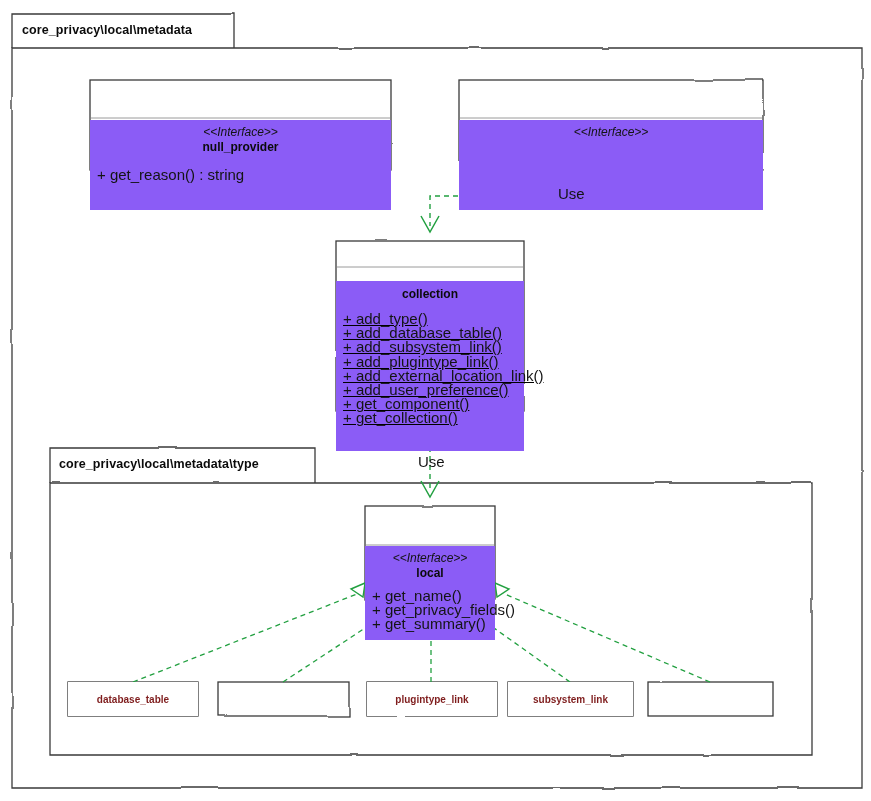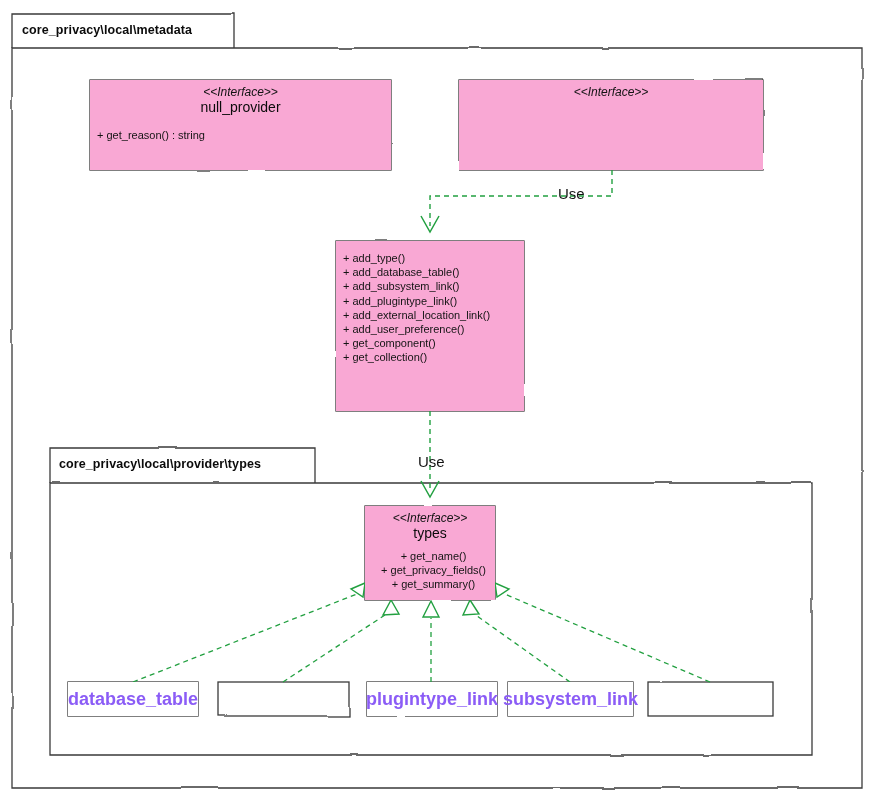--- a/index.html
+++ b/index.html
@@ -32,53 +32,54 @@
     position: absolute;
     font-weight: bold;
     font-size: 12.5px;
     color: #0b0b0b;
     white-space: nowrap;
     letter-spacing: 0.1px;
   }
   
   .cls {
     position: absolute;
-    background: #f9a8d4;
+    background: #8b5cf6;
     box-sizing: border-box;
+    margin-top: 40px;
   }
   .cls-head {
     text-align: center;
     padding-top: 5px;
     line-height: 15px;
   }
   .stereo {
     font-style: italic;
     font-size: 12px;
     color: #131313;
     display: block;
   }
   .cls-title {
-    font-weight: normal;
-    font-size: 14px;
+    font-weight: bold;
+    font-size: 12px;
     color: #0b0b0b;
     display: block;
   }
   .cls-members {
     padding: 4px 0 0 7px;
   }
   .member {
-    font-size: 11px;
+    font-size: 15px;
     color: #141414;
     line-height: 14.2px;
     white-space: nowrap;
   }
   .leaf-title {
     font-weight: bold;
-    font-size: 18px;
-    color: #8b5cf6;
+    font-size: 10px;
+    color: #7f1d1d;
     text-align: right;
     white-space: nowrap;
   }
   .leaf-box {
     position: absolute;
     background: #ffffff;
     display: flex;
     align-items: center;
     justify-content: center;
     box-sizing: border-box;
@@ -158,57 +159,60 @@
     <g fill="#ffffff" stroke="#22a040" stroke-width="1.4">
       <polygon points="365,583 351,589 363,597"></polygon>
       <polygon points="391,600 383,615 399,614"></polygon>
       <polygon points="431,601 423,617 439,617"></polygon>
       <polygon points="470,600 463,615 479,614"></polygon>
       <polygon points="495,583 497,597 509,589"></polygon>
     </g>
   </svg>
 
   <div class="pkg-tab-label" style="left:22px; top:23px;">core_privacy\local\metadata</div>
-  <div class="pkg-tab-label" style="left:59px; top:457px;">core_privacy\local\provider\types</div>
+  <div class="pkg-tab-label" style="left:59px; top:457px;">core_privacy\local\metadata\type</div>
 
   <div class="cls" style="left:90px; top:80px; width:301px; height:90px;">
     <div class="cls-head">
       <span class="stereo">&lt;&lt;Interface&gt;&gt;</span>
       <span class="cls-title">null_provider</span>
     </div>
     <div class="cls-members" style="margin-top:9px;">
       <div class="member">+ get_reason() : string</div>
     </div>
   </div>
 
   <div class="cls" style="left:459px; top:80px; width:304px; height:90px;">
     <div class="cls-head">
       <span class="stereo">&lt;&lt;Interface&gt;&gt;</span>
     </div>
   </div>
 
   <div class="cls" style="left:336px; top:241px; width:188px; height:170px;">
-    <div class="cls-members" style="margin-top:6px;">
+    <div class="cls-head" style="padding-top:6px;">
+      <span class="cls-title">collection</span>
+    </div>
+    <div class="cls-members" style="margin-top:6px;text-decoration:underline;">
       <div class="member">+ add_type()</div>
       <div class="member">+ add_database_table()</div>
       <div class="member">+ add_subsystem_link()</div>
       <div class="member">+ add_plugintype_link()</div>
       <div class="member">+ add_external_location_link()</div>
       <div class="member">+ add_user_preference()</div>
       <div class="member">+ get_component()</div>
       <div class="member">+ get_collection()</div>
     </div>
   </div>
 
   <div class="cls" style="left:365px; top:506px; width:130px; height:94px;">
     <div class="cls-head">
       <span class="stereo">&lt;&lt;Interface&gt;&gt;</span>
-      <span class="cls-title">types</span>
-    </div>
-    <div class="cls-members" style="margin-top:4px;text-align:center;">
+      <span class="cls-title">local</span>
+    </div>
+    <div class="cls-members" style="margin-top:4px;">
       <div class="member">+ get_name()</div>
       <div class="member">+ get_privacy_fields()</div>
       <div class="member">+ get_summary()</div>
     </div>
   </div>
 
   <div class="leaf-box" style="left:68px; top:682px; width:130px; height:34px;">
     <span class="leaf-title">database_table</span>
   </div>
   <div class="leaf-box" style="left:508px; top:682px; width:125px; height:34px;">

